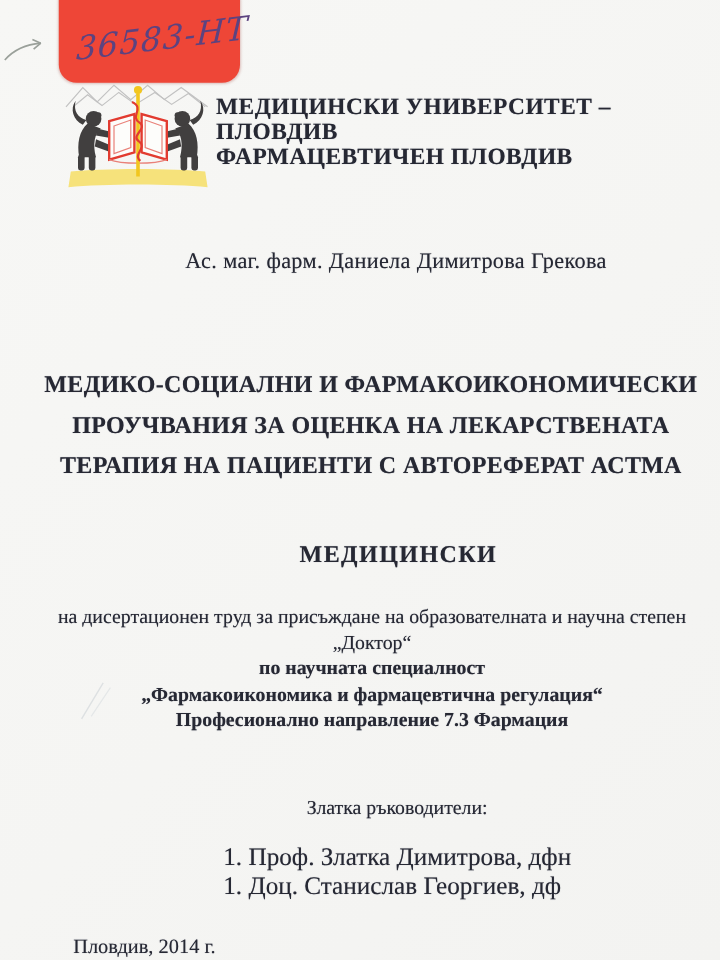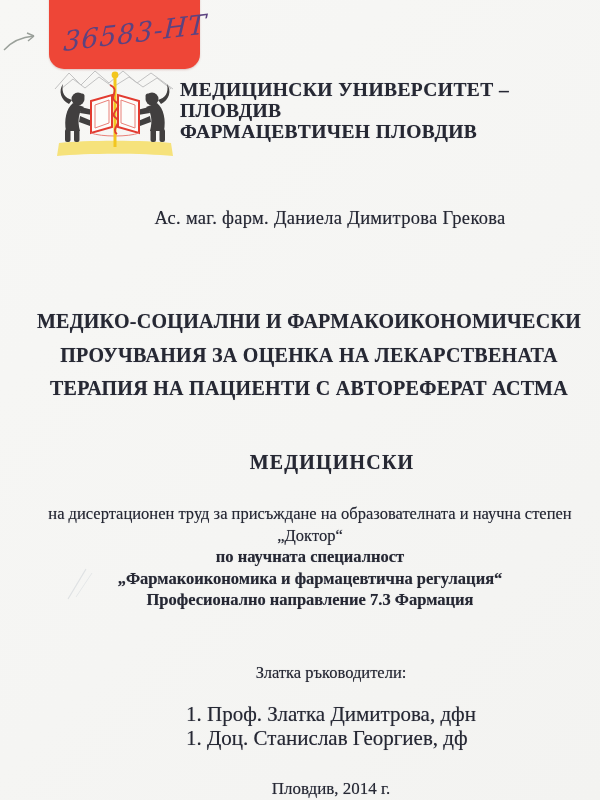--- a/index.html
+++ b/index.html
@@ -62,21 +62,21 @@
   .supervisors-heading{
     position:absolute;left:61px;top:663px;width:540px;text-align:center;
     font-size:16.5px;
   }
   .supervisors-list{
     position:absolute;left:61px;top:690px;width:540px;text-align:center;
     font-size:21px;line-height:23.5px;margin-top:13px;
   }
   .supervisors-list .inner{display:inline-block;text-align:left;}
   .footer-line{
-    position:absolute;left:61px;top:779px;width:540px;text-align:center;
+    position:absolute;left:61px;top:779px;width:540px;
     font-size:17px;
   }
 </style>
 </head>
 <body>
 
 <div class="page">
 
   <div class="sticker">
     <div class="sticker-text">36583-НТ</div>

